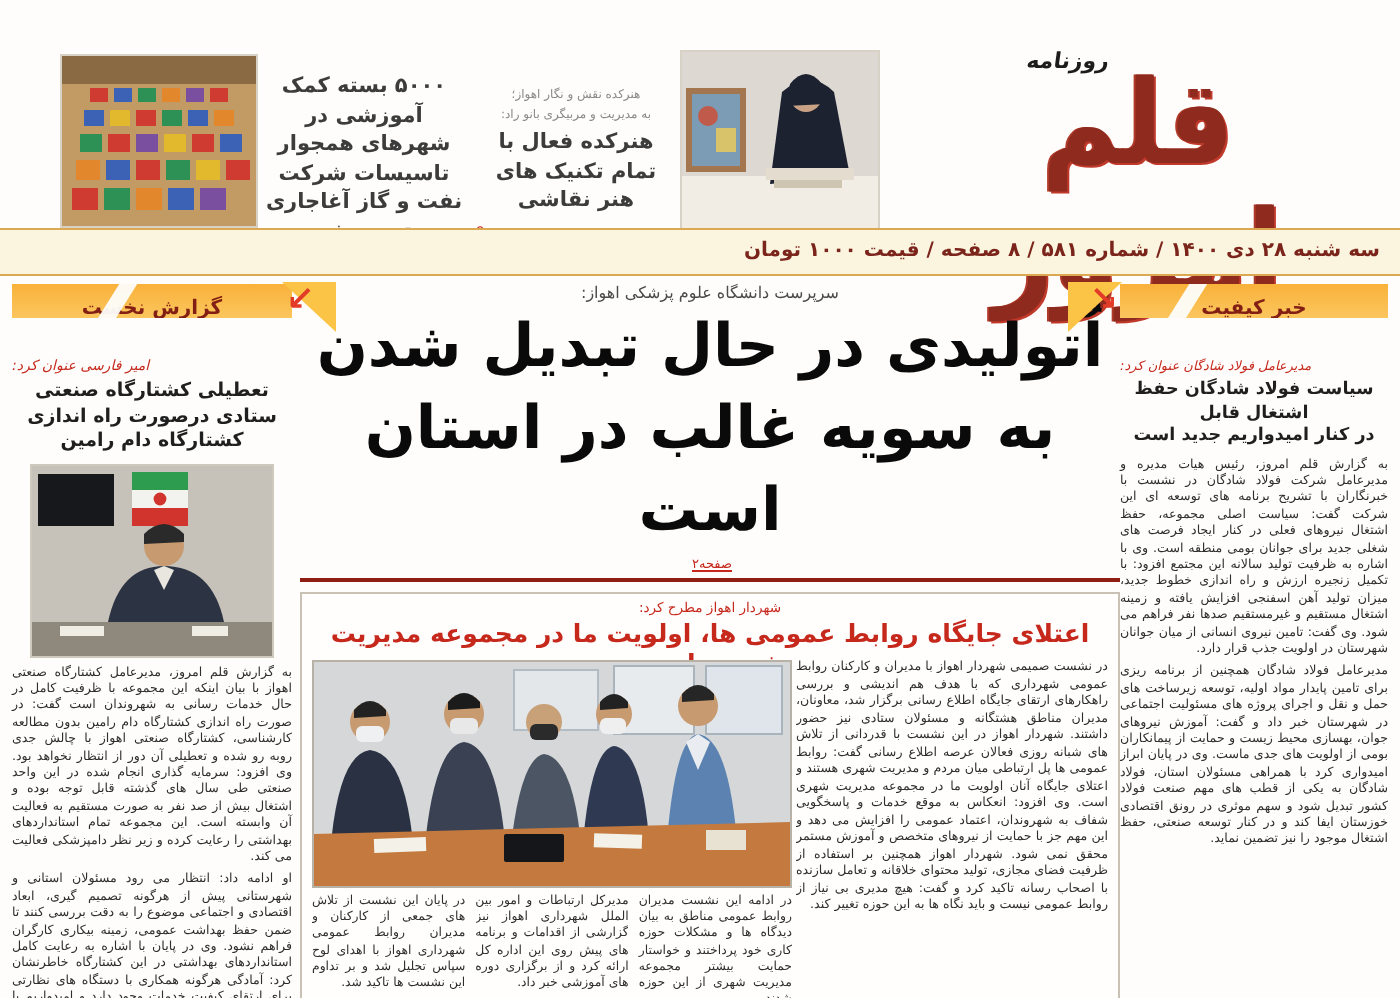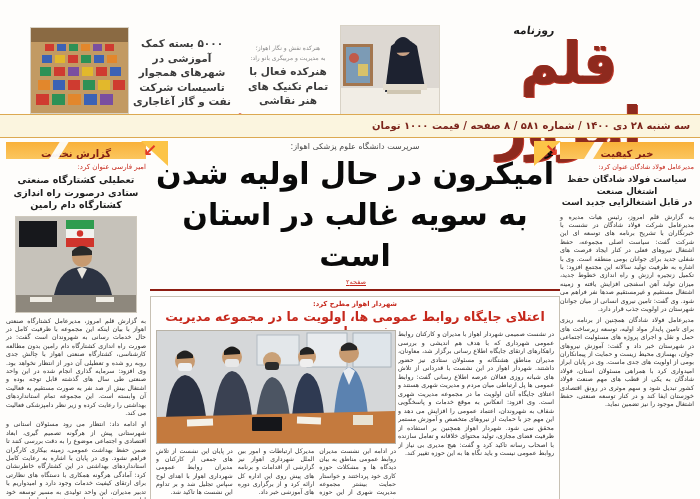--- a/index.html
+++ b/index.html
@@ -29,35 +29,35 @@
   .col{position:absolute;top:142px;}
   .banner{position:relative;height:17px;background:linear-gradient(180deg,#f9b13a 0%,#fbc65e 100%);
         text-align:center;overflow:hidden;}
   .banner span{font-size:10px;font-weight:bold;color:#821e13;line-height:17px;}
   .banner .slash{position:absolute;top:-3px;width:9px;height:24px;background:#fdfdfb;
         transform:skewX(-32deg);opacity:.95;}
   .deco-arrow{position:absolute;width:30px;height:28px;z-index:3;}
   .deco-arrow .tri{position:absolute;top:0;width:0;height:0;}
   .deco-arrow .glyph{position:absolute;top:-1px;font-size:17px;font-weight:bold;color:#e23b28;}
   
-  .side-kicker{font-size:7px;color:#c6281c;text-align:right;margin-top:4px;line-height:9px;}
+  .side-kicker{font-size:7px;color:#c6281c;text-align:left;margin-top:20px;line-height:9px;font-style:italic;}
   .side-headline{font-size:9.5px;font-weight:bold;color:#1f1f1f;text-align:center;
         line-height:12.5px;margin-top:2px;}
   .side-body{font-size:6.3px;line-height:8.4px;color:#2e2e2e;text-align:justify;
         margin-top:4px;}
   .side-body p{margin:0 0 3px 0;}
   .side-photo{display:block;margin:4px auto 0 auto;border:1px solid #cfc9bd;}
   
   .lead{position:absolute;left:150px;top:142px;width:410px;text-align:center;}
   .lead-kicker{font-size:8px;color:#4a4a4a;line-height:10px;}
   .lead-headline{font-size:30px;font-weight:bold;color:#0a0a0a;line-height:41px;margin-top:1px;}
   .lead-rule{height:2px;background:#8e1d12;margin-top:3px;}
   .center-box{position:relative;margin-top:5px;border:1px solid #c8c1b4;height:232px;
         background:#fffefd;text-align:center;}
-  .cb-kicker{font-size:6.8px;color:#c6281c;margin-top:3px;line-height:8px;font-weight:bold;}
+  .cb-kicker{font-size:6.8px;color:#c6281c;margin-top:3px;line-height:8px;}
   .cb-headline{font-size:12.5px;font-weight:bold;color:#c6281c;line-height:15px;margin-top:1px;}
   .cb-photo{position:absolute;left:5px;top:33px;border:1px solid #b8b2a6;}
   .cb-main{position:absolute;right:5px;top:33px;width:156px;height:194px;
         font-size:6.3px;line-height:8.5px;color:#2e2e2e;text-align:justify;overflow:hidden;}
   .cb-cols{position:absolute;left:5px;top:150px;width:240px;height:78px;display:flex;
         gap:5px;direction:rtl;}
   .cb-cols div{flex:1;font-size:6.2px;line-height:8.2px;color:#2e2e2e;text-align:justify;overflow:hidden;}
 </style>
 </head>
 <body>
@@ -170,33 +170,33 @@
     </div>
   </div>
 
   <div class="col" style="left:560px;width:134px;">
     <div class="banner">
       <div class="slash" style="left:22%;"></div>
       <span>خبر کیفیت</span>
     </div>
     <div class="side-kicker" style="font-size:6.5px;">مدیرعامل فولاد شادگان عنوان کرد:</div>
     <div class="side-headline" style="font-size:8.8px;line-height:11.5px;">
-      <span>سیاست فولاد شادگان حفظ اشتغال صنعت</span><br>
-      <span>در قابل اشتغالزایی جدید است</span>
+      <span>سیاست فولاد شادگان حفظ اشتغال قابل</span><br>
+      <span>در کنار امیدواریم جدید است</span>
     </div>
     <div class="side-body">
       <p>به گزارش قلم امروز، رئیس هیات مدیره و مدیرعامل شرکت فولاد شادگان در نشست با خبرنگاران با تشریح برنامه های توسعه ای این شرکت گفت: سیاست اصلی مجموعه، حفظ اشتغال نیروهای فعلی در کنار ایجاد فرصت های شغلی جدید برای جوانان بومی منطقه است. وی با اشاره به ظرفیت تولید سالانه این مجتمع افزود: با تکمیل زنجیره ارزش و راه اندازی خطوط جدید، میزان تولید آهن اسفنجی افزایش یافته و زمینه اشتغال مستقیم و غیرمستقیم صدها نفر فراهم می شود. وی گفت: تامین نیروی انسانی از میان جوانان شهرستان در اولویت جذب قرار دارد.</p>
       <p>مدیرعامل فولاد شادگان همچنین از برنامه ریزی برای تامین پایدار مواد اولیه، توسعه زیرساخت های حمل و نقل و اجرای پروژه های مسئولیت اجتماعی در شهرستان خبر داد و گفت: آموزش نیروهای جوان، بهسازی محیط زیست و حمایت از پیمانکاران بومی از اولویت های جدی ماست. وی در پایان ابراز امیدواری کرد با همراهی مسئولان استان، فولاد شادگان به یکی از قطب های مهم صنعت فولاد کشور تبدیل شود و سهم موثری در رونق اقتصادی خوزستان ایفا کند و در کنار توسعه صنعتی، حفظ اشتغال موجود را نیز تضمین نماید.</p>
     </div>
   </div>
 
   <div class="lead">
     <div class="lead-kicker">سرپرست دانشگاه علوم پزشکی اهواز:</div>
     <div class="lead-headline">
-      <span>اُمیکرون در حال اولیه شدن</span><br>
+      <span>اُتولیدی در حال تبدیل شدن</span><br>
       <span>به سویه غالب در  استان است</span>
     </div>
     <div class="page-ref" style="text-align:center;margin:2px 0 0 2px;">صفحه۲</div>
     <div class="lead-rule"></div>
 
     <div class="center-box">
       <div class="cb-kicker">شهردار اهواز مطرح کرد:</div>
       <div class="cb-headline">اعتلای جایگاه روابط عمومی ها، اولویت ما در مجموعه مدیریت شهری است</div>
 
       <svg class="cb-photo" width="238" height="112" viewBox="0 0 238 112">

